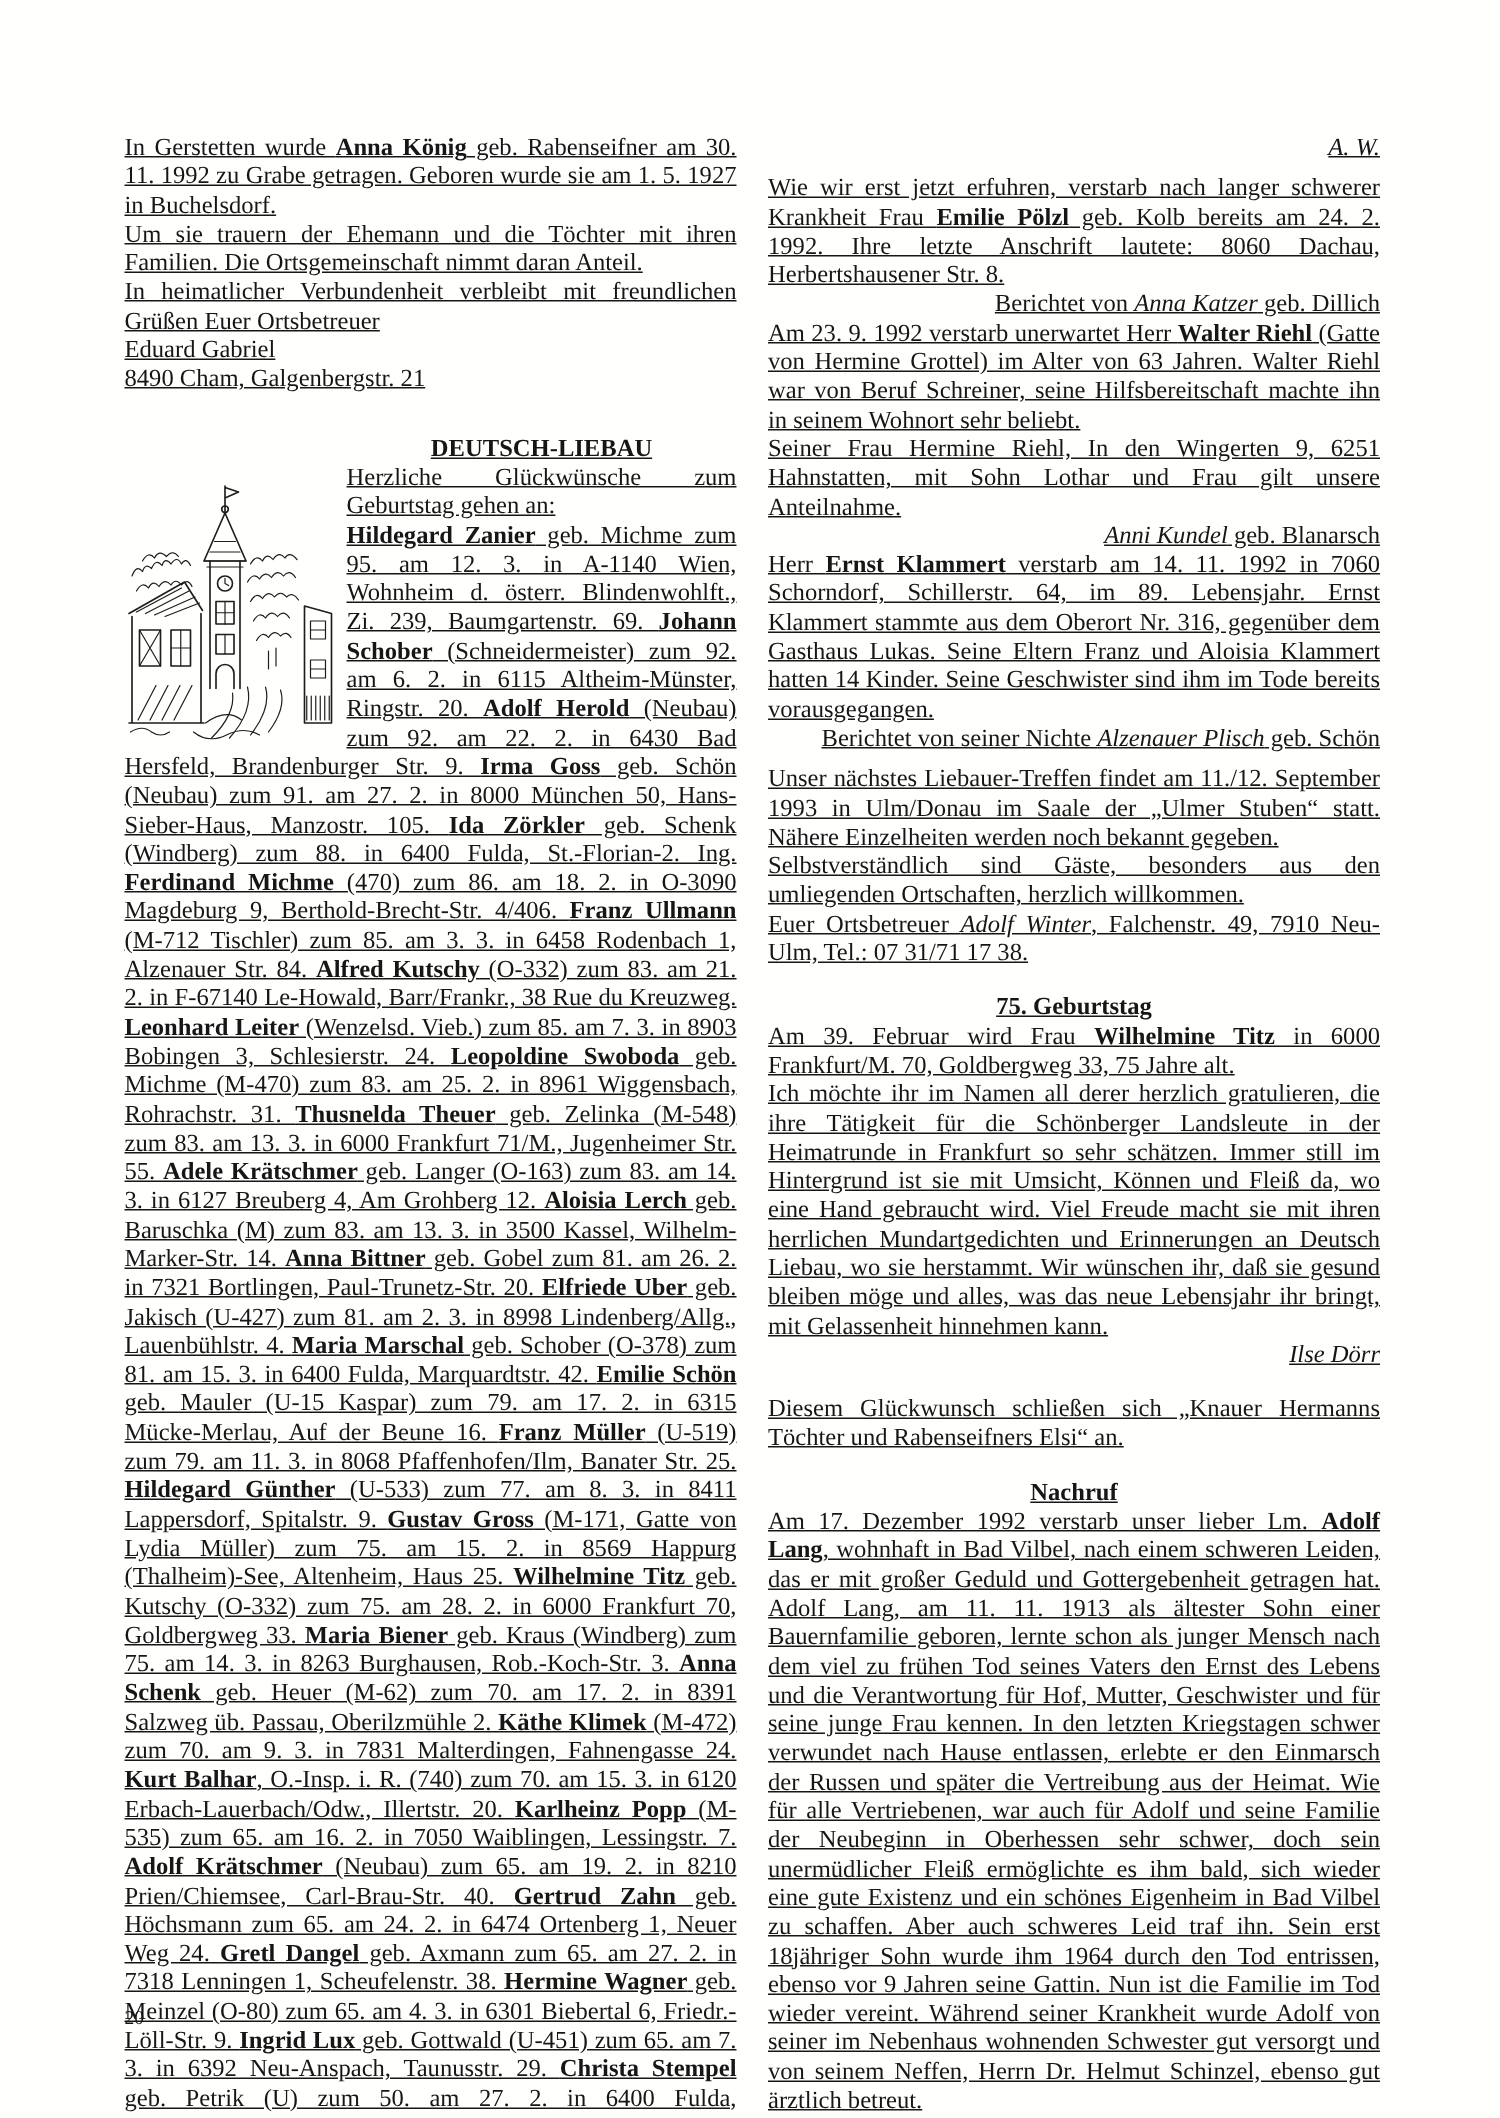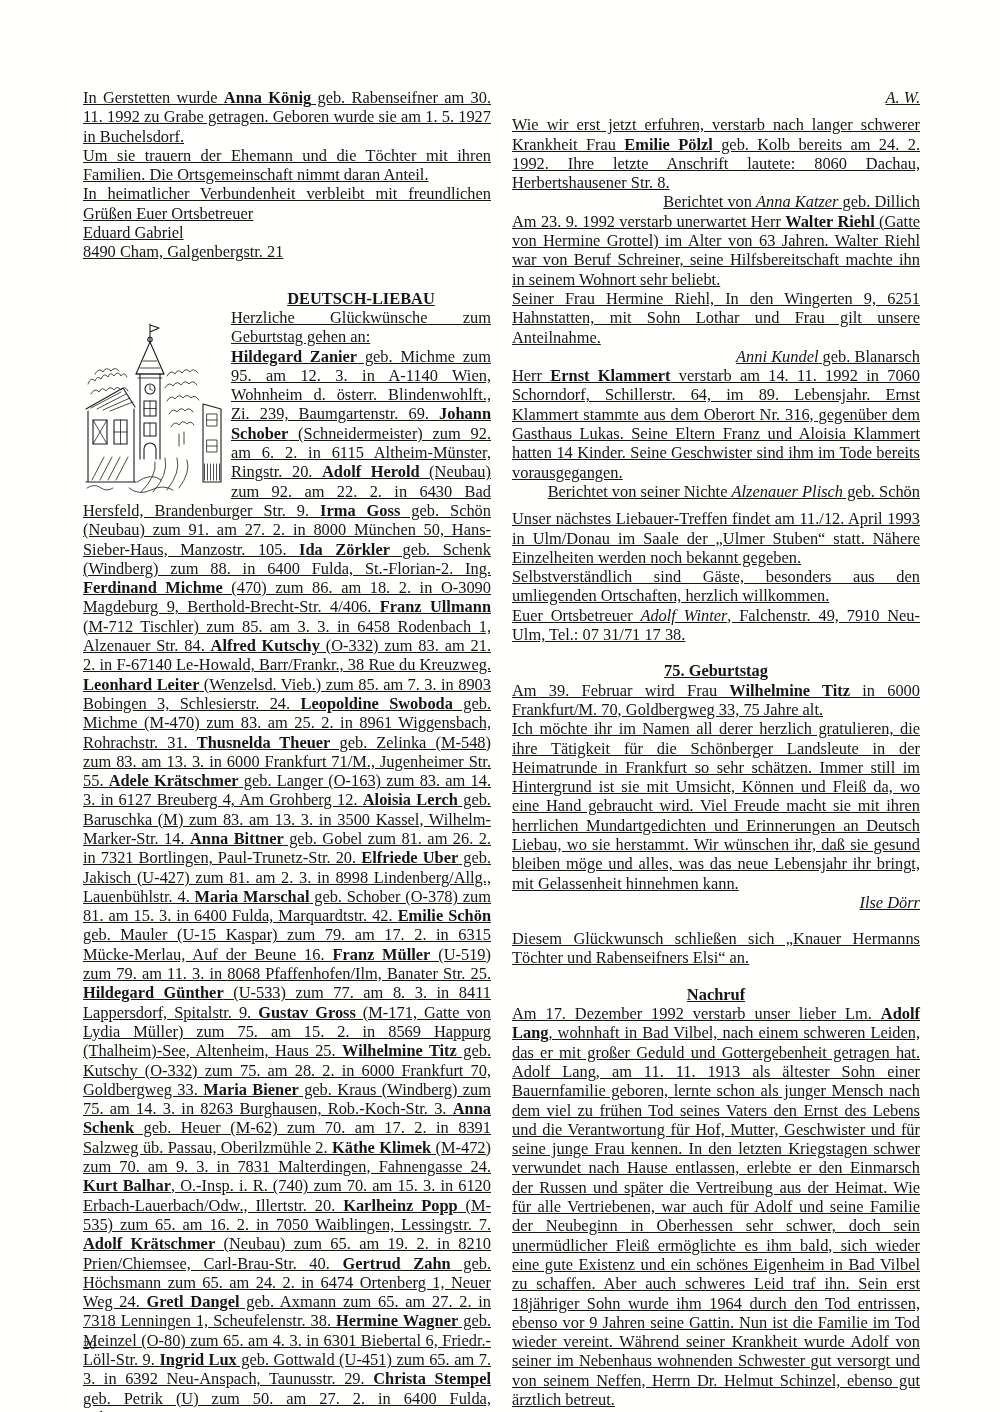--- a/index.html
+++ b/index.html
@@ -105,21 +105,21 @@
       <p class="r"><span class="i">A. W.</span></p>
       <div class="gap2"></div>
       <p class="p"><span>Wie wir erst jetzt erfuhren, verstarb nach langer schwerer Krankheit Frau </span><span class="b">Emilie Pölzl</span><span> geb. Kolb bereits am 24. 2. 1992. Ihre letzte Anschrift lautete: 8060 Dachau, Herbertshausener Str. 8.</span></p>
       <p class="r"><span>Berichtet von </span><span class="i">Anna Katzer</span><span> geb. Dillich</span></p>
       <p class="p"><span>Am 23. 9. 1992 verstarb unerwartet Herr </span><span class="b">Walter Riehl</span><span> (Gatte von Hermine Grottel) im Alter von 63 Jahren. Walter Riehl war von Beruf Schreiner, seine Hilfsbereitschaft machte ihn in seinem Wohnort sehr beliebt.</span></p>
       <p class="p"><span>Seiner Frau Hermine Riehl, In den Wingerten 9, 6251 Hahnstatten, mit Sohn Lothar und Frau gilt unsere Anteilnahme.</span></p>
       <p class="r"><span class="i">Anni Kundel</span><span> geb. Blanarsch</span></p>
       <p class="p"><span>Herr </span><span class="b">Ernst Klammert</span><span> verstarb am 14. 11. 1992 in 7060 Schorndorf, Schillerstr. 64, im 89. Lebensjahr. Ernst Klammert stammte aus dem Oberort Nr. 316, gegenüber dem Gasthaus Lukas. Seine Eltern Franz und Aloisia Klammert hatten 14 Kinder. Seine Geschwister sind ihm im Tode bereits vorausgegangen.</span></p>
       <p class="r"><span>Berichtet von seiner Nichte </span><span class="i">Alzenauer Plisch</span><span> geb. Schön</span></p>
       <div class="gap2"></div>
-      <p class="p"><span>Unser nächstes Liebauer-Treffen findet am 11./12. April 1993 in Ulm/Donau im Saale der „Ulmer Stuben“ statt. Nähere Einzelheiten werden noch bekannt gegeben.</span></p>
+      <p class="p"><span>Unser nächstes Liebauer-Treffen findet am 11./12. September 1993 in Ulm/Donau im Saale der „Ulmer Stuben“ statt. Nähere Einzelheiten werden noch bekannt gegeben.</span></p>
       <p class="p"><span>Selbstverständlich sind Gäste, besonders aus den umliegenden Ortschaften, herzlich willkommen.</span></p>
       <p class="p"><span>Euer Ortsbetreuer </span><span class="i">Adolf Winter</span><span>, Falchenstr. 49, 7910 Neu-Ulm, Tel.: 07 31/71 17 38.</span></p>
       <div class="gap"></div>
       <p class="h"><span>75. Geburtstag</span></p>
       <p class="p"><span>Am 39. Februar wird Frau </span><span class="b">Wilhelmine Titz</span><span> in 6000 Frankfurt/M. 70, Goldbergweg 33, 75 Jahre alt.</span></p>
       <p class="p"><span>Ich möchte ihr im Namen all derer herzlich gratulieren, die ihre Tätigkeit für die Schönberger Landsleute in der Heimatrunde in Frankfurt so sehr schätzen. Immer still im Hintergrund ist sie mit Umsicht, Können und Fleiß da, wo eine Hand gebraucht wird. Viel Freude macht sie mit ihren herrlichen Mundartgedichten und Erinnerungen an Deutsch Liebau, wo sie herstammt. Wir wünschen ihr, daß sie gesund bleiben möge und alles, was das neue Lebensjahr ihr bringt, mit Gelassenheit hinnehmen kann.</span></p>
       <p class="r"><span class="i">Ilse Dörr</span></p>
       <div class="gap"></div>
       <p class="p"><span>Diesem Glückwunsch schließen sich „Knauer Hermanns Töchter und Rabenseifners Elsi“ an.</span></p>
       <div class="gap"></div>

